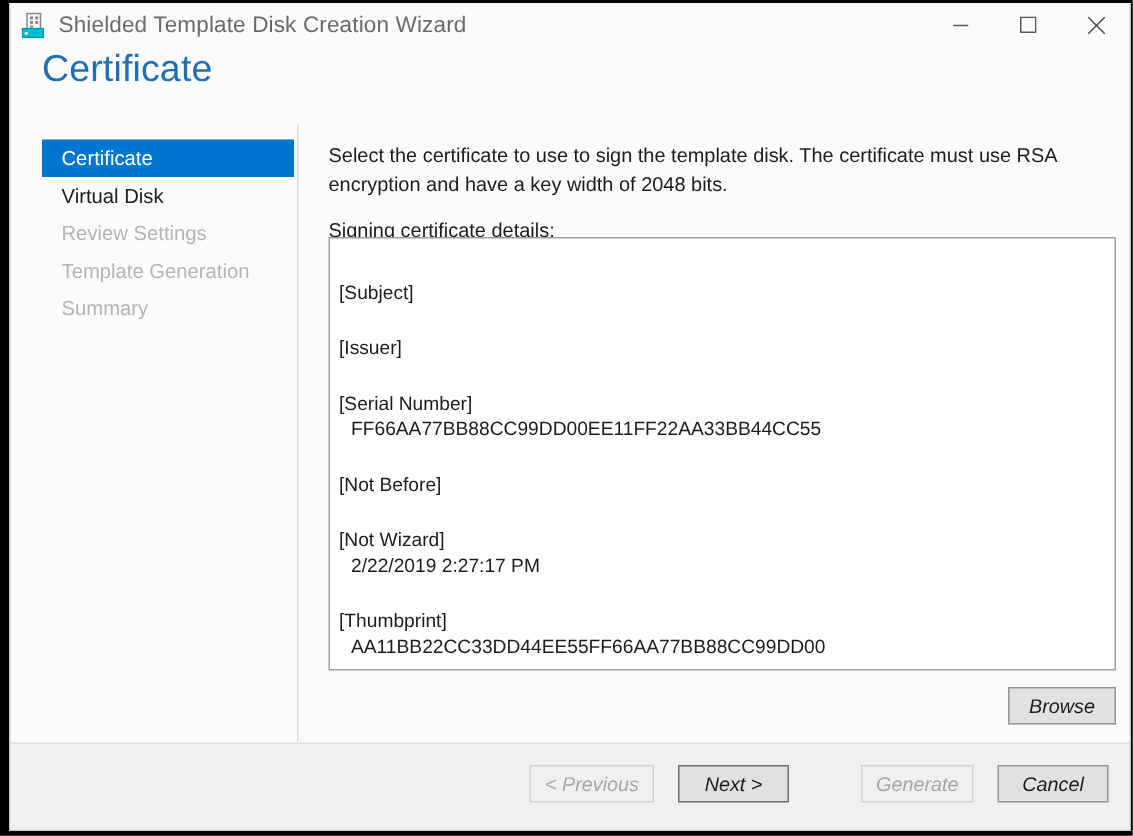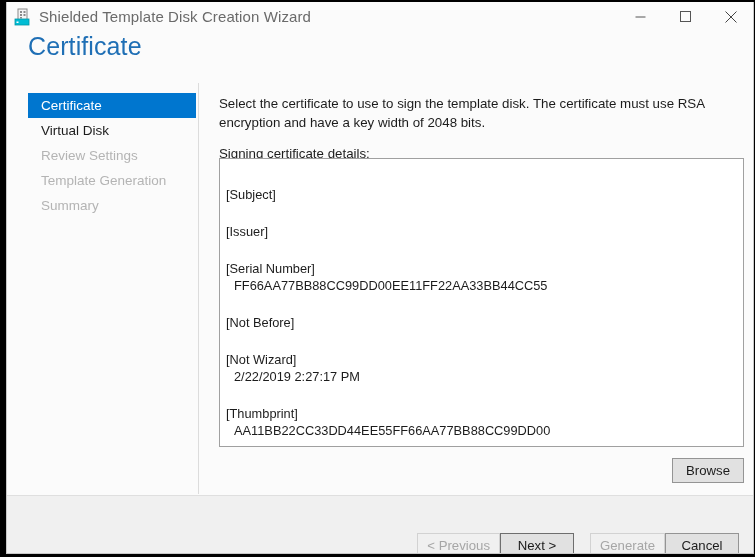--- a/index.html
+++ b/index.html
@@ -173,20 +173,21 @@
     color: #1c1c1c;
     background: #e1e1e1;
     border: 1px solid #949494;
     height: 25px;
     min-width: 74px;
     padding: 0 9px;
     box-sizing: border-box;
     line-height: 23px;
     text-align: center;
     white-space: nowrap;
+    font-style: italic;
   }
   .btn.default { border: 1px solid #6e6e6e; }
   .btn.disabled {
     color: #a6a6a6;
     background: #f0f0f0;
     border-color: #d2d2d2;
   }
   .btn.browse { background: #e1e1e1; min-width: 72px; }
 
   
@@ -198,22 +199,21 @@
     height: 58px;
     background: #f0f0f0;
     border-top: 1px solid #dfdfdf;
     box-sizing: border-box;
   }
   .footer-btns {
     position: absolute;
     right: 14px;
     top: 14px;
     display: flex;
-    gap: 0;
-    margin-top: 23px;
+    gap: 16px;
   }
   .footer-btns .spacer { width: 16px; }
 </style>
 </head>
 <body>
 
 <div class="window">
 
   <div class="titlebar">
     <div class="title-icon">

